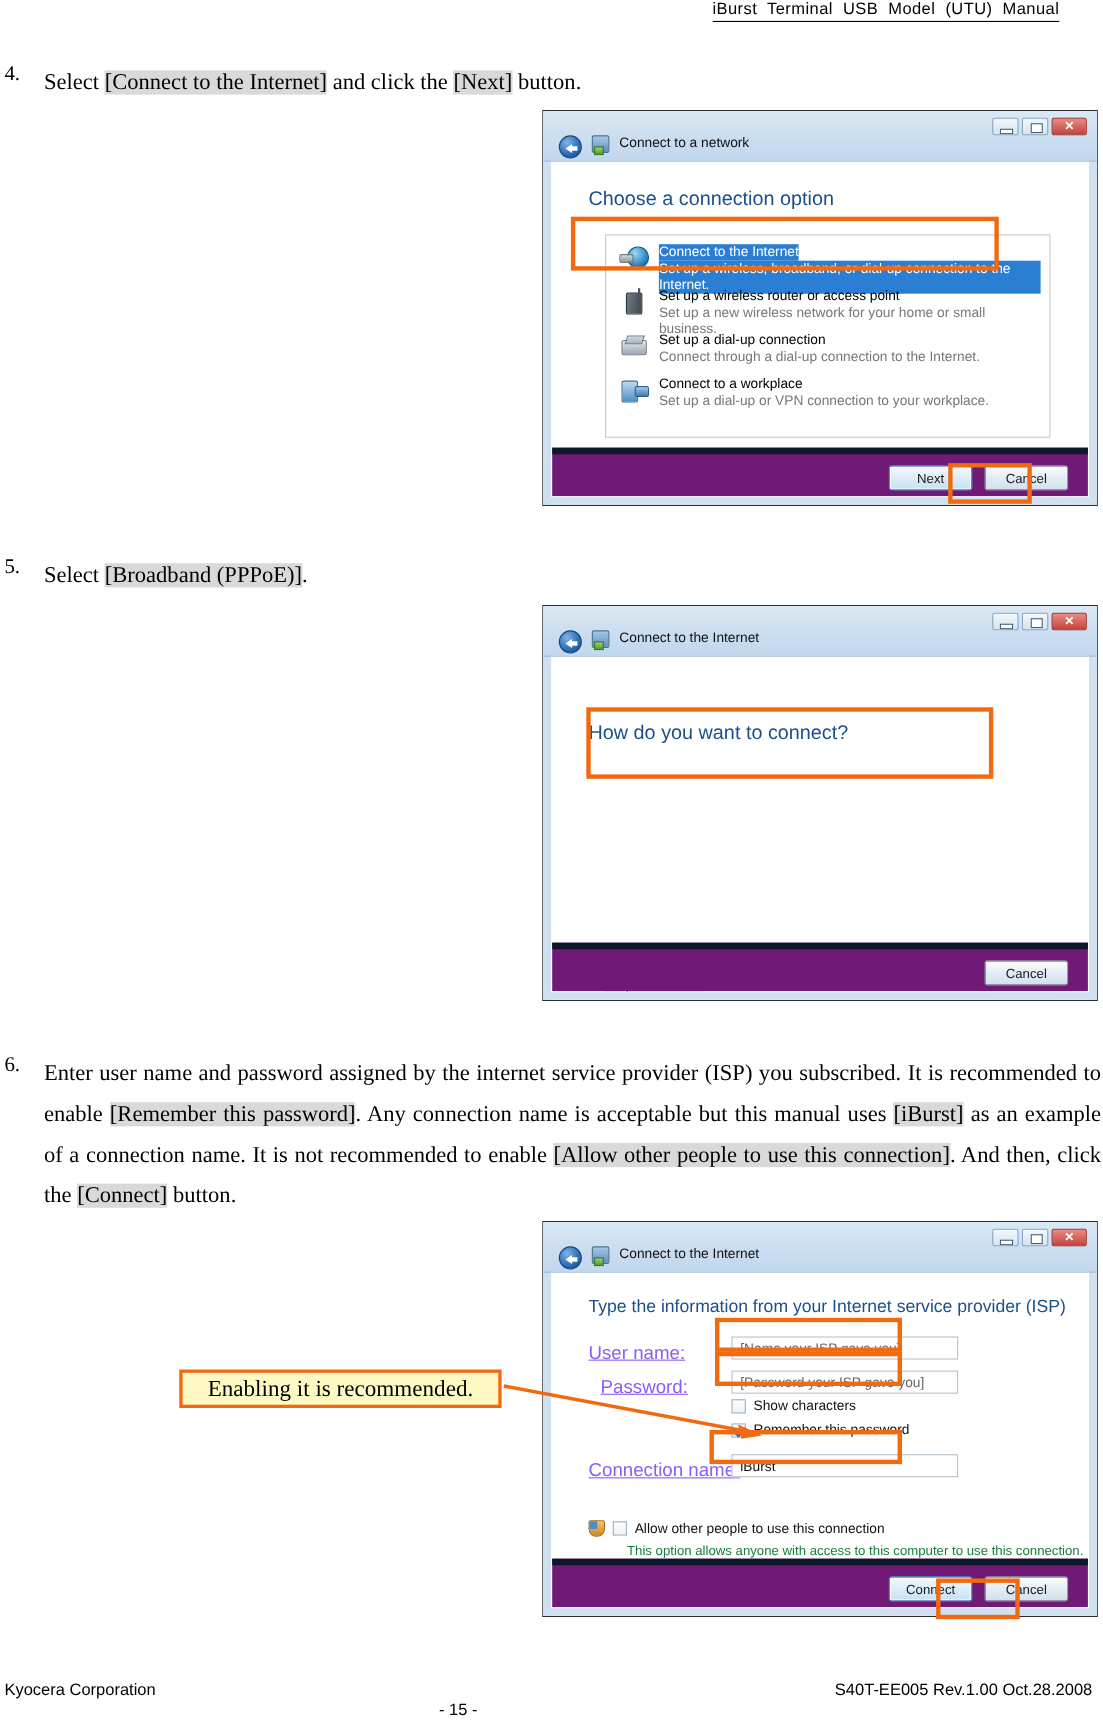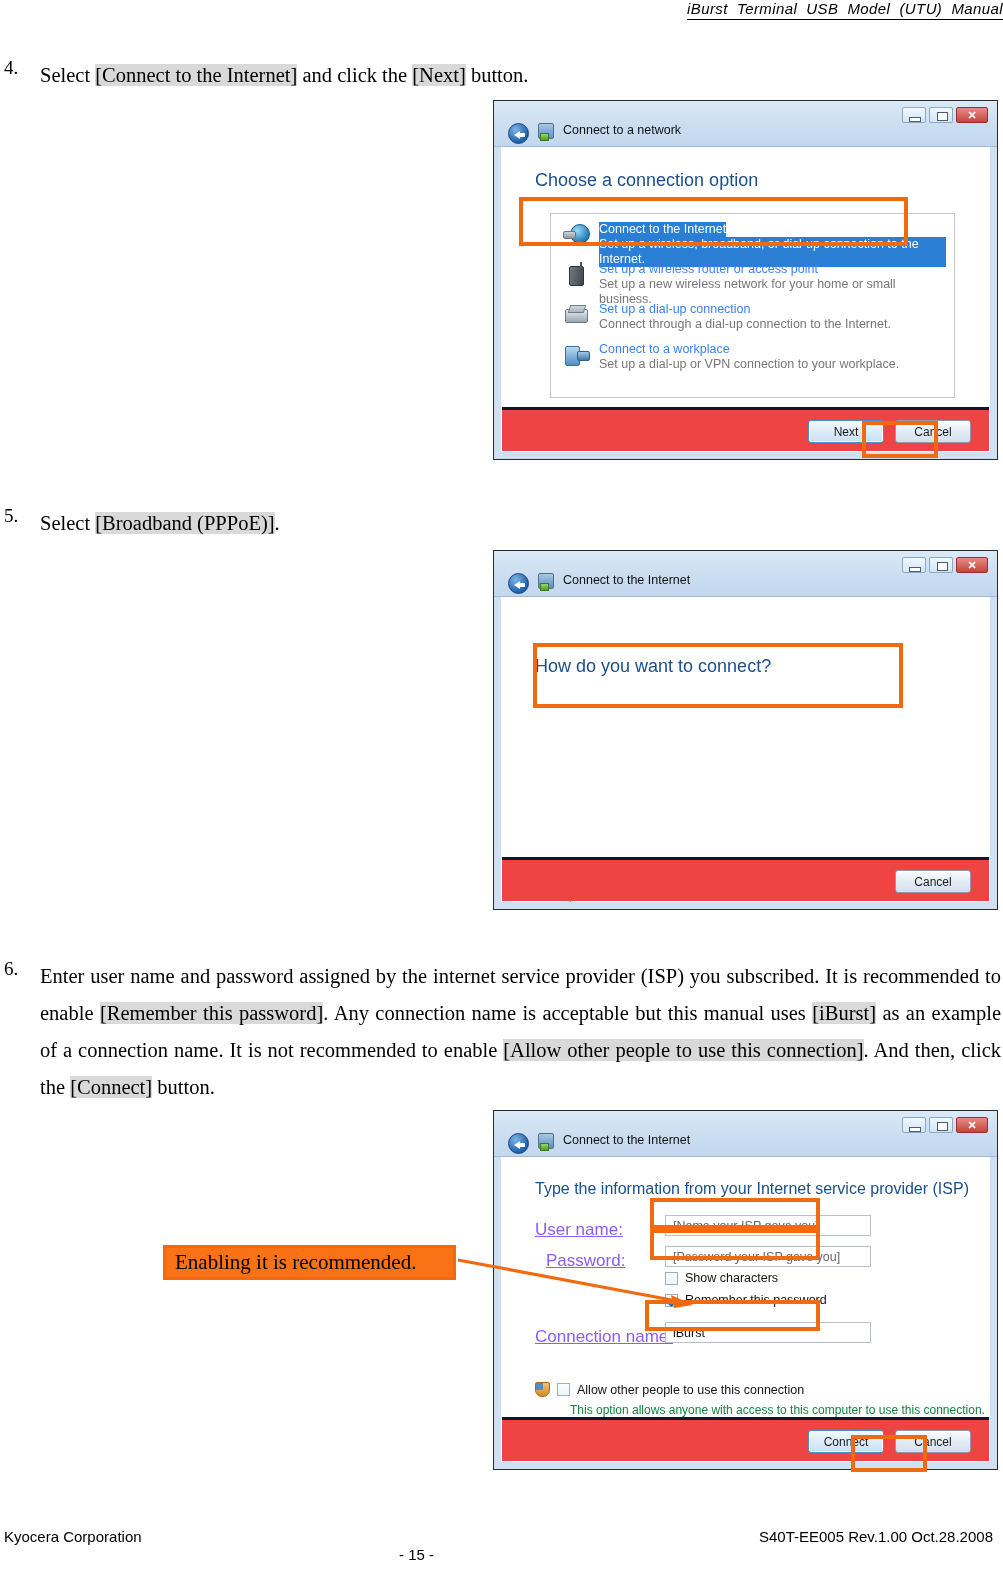--- a/index.html
+++ b/index.html
@@ -10,21 +10,21 @@
     font-family:"Liberation Serif", serif;
     color:#000;
     position:relative;
     overflow:hidden;
   }
 
   
   .page-header {
     position:absolute; top:0px; left:0; width:1003px;
     text-align:right;
-    font-style:italic;
+    padding-right:40px;
   }
   .page-header .hdr-text {
     display:inline-block;
     font-family:"Liberation Sans", sans-serif;
     font-size:15px;
     letter-spacing:0.4px;
     border-bottom:1.6px solid #000;
     padding-bottom:2px;
     white-space:pre;
   }
@@ -104,21 +104,21 @@
   }
   .wintitle { font-size:12.5px; color:#111; }
 
   .content { position:absolute; left:8px; right:8px; top:47px; bottom:8px; background:#fff; }
   .heading {
     position:absolute;
     font-size:18px; color:#1b4f8c; font-weight:normal;
   }
   .footerbar {
     position:absolute; left:0; right:0; bottom:0; height:44px;
-    background:#ef4444; border-top:3px solid #0f172a;
+    background:#701a75; border-top:6px solid #0f172a;
   }
   .btn {
     position:absolute;
     height:23px; min-width:76px;
     border:1px solid #8d9aa8; border-radius:3px;
     background:linear-gradient(#fbfdfe,#e3ecf4 50%,#d3e0ec);
     font-size:12px; color:#1a1a1a;
     display:flex; align-items:center; justify-content:center;
     font-family:"Liberation Sans", sans-serif;
   }
@@ -129,21 +129,21 @@
   }
 
   
   .optbox {
     position:absolute;
     border:1px solid #c8c8c8; background:#fff;
   }
   .opt { position:absolute; display:flex; gap:10px; align-items:flex-start; }
   .opt .ic { width:26px; height:26px; flex:0 0 26px; position:relative; }
   .opt .txt { font-size:12.5px; line-height:15px; }
-  .opt .t1 { color:#3b82f6; }
+  .opt .t1 { color:#000000; }
   .opt .t2 { color:#777; }
   .opt.sel .t1, .opt.sel .t2 { color:#fff; background:#2a7fd4; display:inline-block; }
 
   
   .ic-globe::before{
     content:""; position:absolute; left:7px; top:2px; width:18px; height:18px; border-radius:50%;
     background:radial-gradient(circle at 35% 30%, #9fd8f5, #1574b5 75%);
     border:1px solid #0e5c91;
   }
   .ic-globe::after{
@@ -210,23 +210,23 @@
   .shield::after{
     content:"";position:absolute;left:0;top:0;width:6.5px;height:7px;background:#4f8ec4;
   }
   .subnote { position:absolute; font-size:12px; color:#15803d; }
 
   
   .hlrect {
     position:absolute; border:4px solid #f26a10; background:transparent; pointer-events:none;
   }
   .callout {
-    position:absolute; border:3px solid #f26a10; background:#f97316;
+    position:absolute; border:3px solid #f26a10; background:#fef9c3;
     font-family:"Liberation Serif", serif; font-size:21px;
-    display:flex; align-items:center; padding:0 9px; color:#000;
+    display:flex; align-items:center; padding:0 9px; color:#000;justify-content:center;
   }
 
   
   .pfooter { position:absolute; left:0; width:1003px; font-family:"Liberation Sans", sans-serif; font-size:15px; }
   .pfoot-left { left:4px; }
   .pfoot-center { width:833px; text-align:center; }
 </style>
 </head>
 <body>
 

